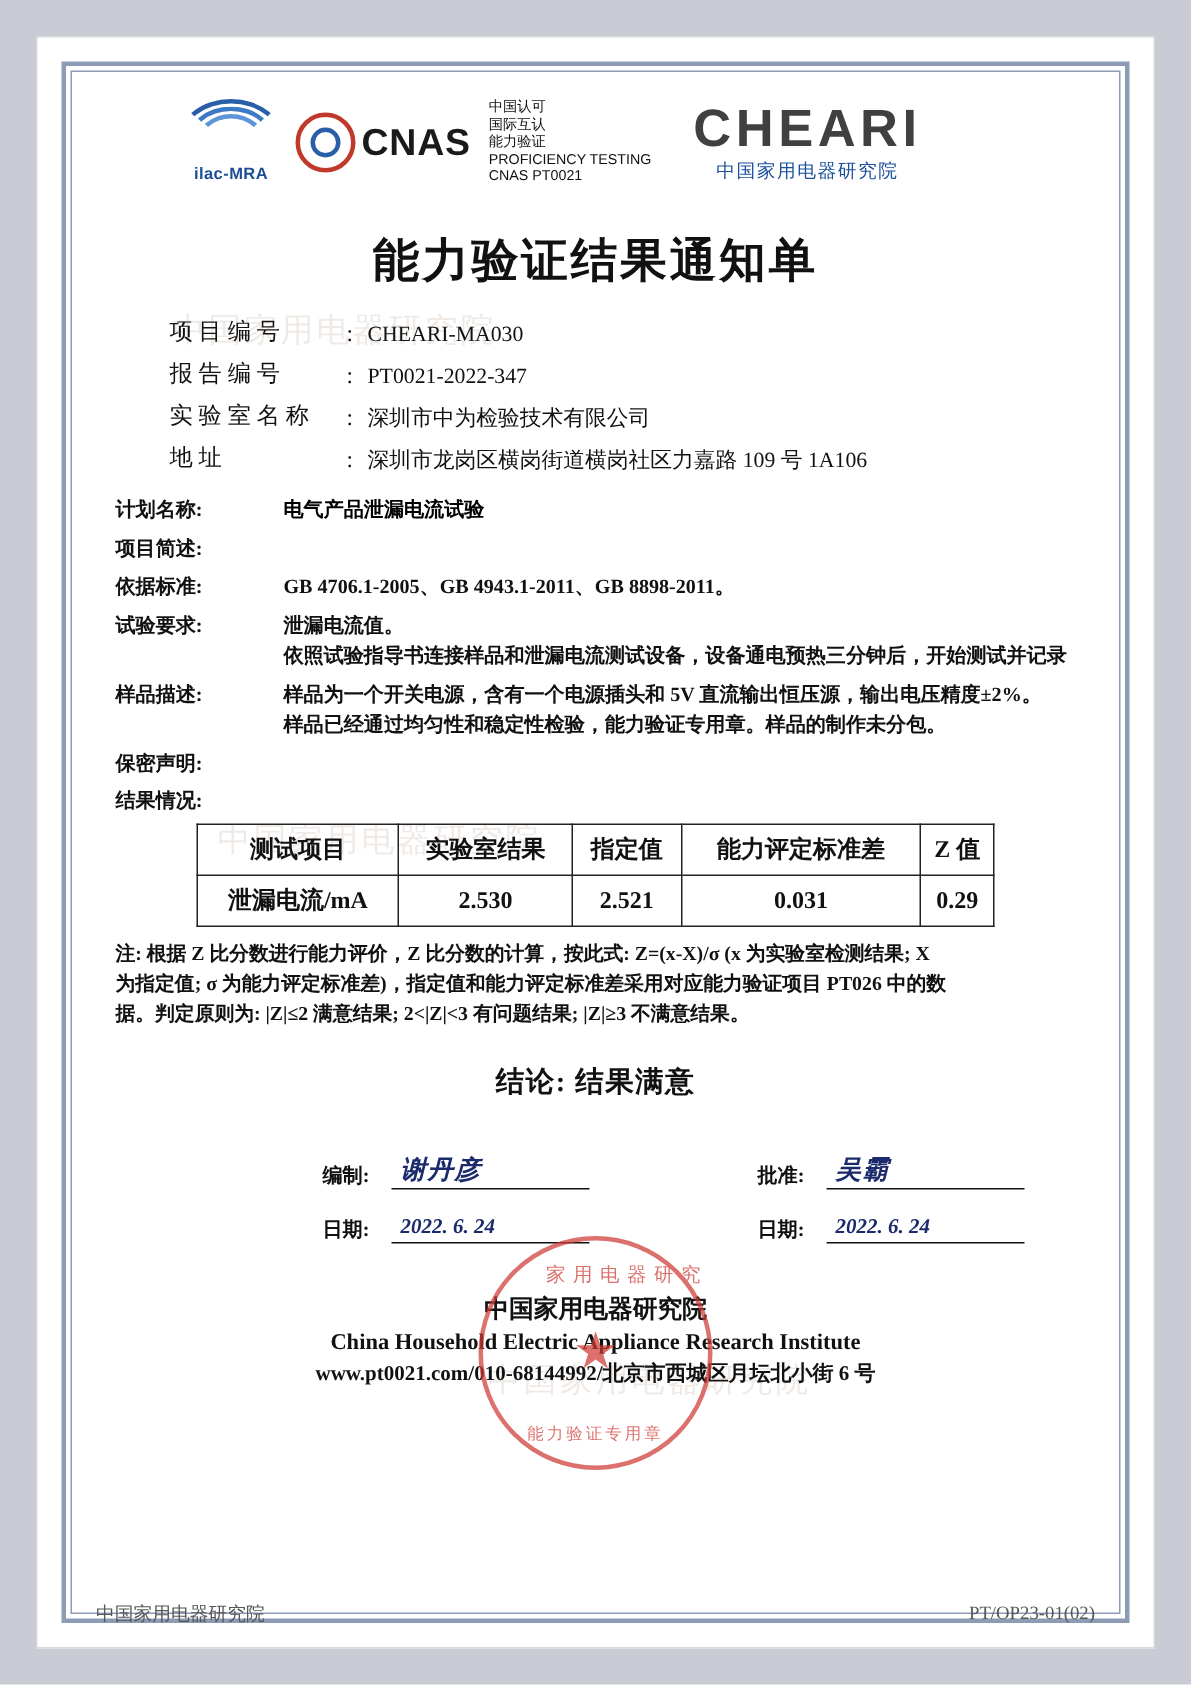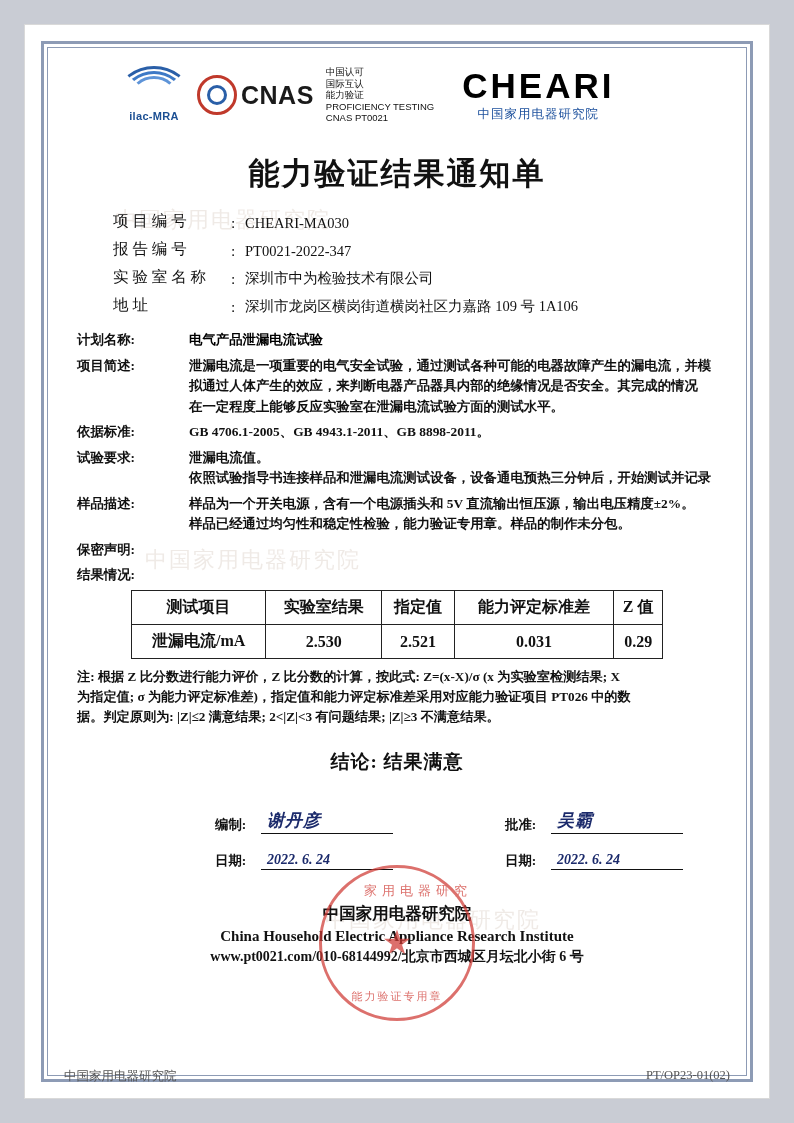--- a/index.html
+++ b/index.html
@@ -127,21 +127,21 @@
   }
   .cheari {
     margin-left: 28px;
     flex: 0 0 auto;
     text-align: center;
   }
   .cheari-main {
     font-family: "Liberation Sans", sans-serif;
     font-size: 35px;
     font-weight: bold;
-    color: #000000;
+    color: #404040;
     letter-spacing: 3px;
     line-height: 38px;
     text-align: center;
   }
   .cheari-sub {
     font-size: 12.5px;
     color: #1b4f9c;
     letter-spacing: 1px;
     margin-top: 1px;
   }
@@ -419,25 +419,20 @@
 
       <div class="field">
         <div class="f-label">计划名称:</div>
         <div class="f-body">
           <span class="indent plan-name">电气产品泄漏电流试验</span>
         </div>
       </div>
 
       <div class="field">
         <div class="f-label">项目简述:</div>
-        <div class="f-body">
-          <span class="indent">泄漏电流是一项重要的电气安全试验，通过测试各种可能的电器故障产生的漏电流，并模</span>
-          <span class="indent">拟通过人体产生的效应，来判断电器产品器具内部的绝缘情况是否安全。其完成的情况</span>
-          <span class="indent">在一定程度上能够反应实验室在泄漏电流试验方面的测试水平。</span>
-        </div>
       </div>
 
       <div class="field">
         <div class="f-label">依据标准:</div>
         <div class="f-body">
           <span class="indent">GB 4706.1-2005、GB 4943.1-2011、GB 8898-2011。</span>
         </div>
       </div>
 
       <div class="field">

